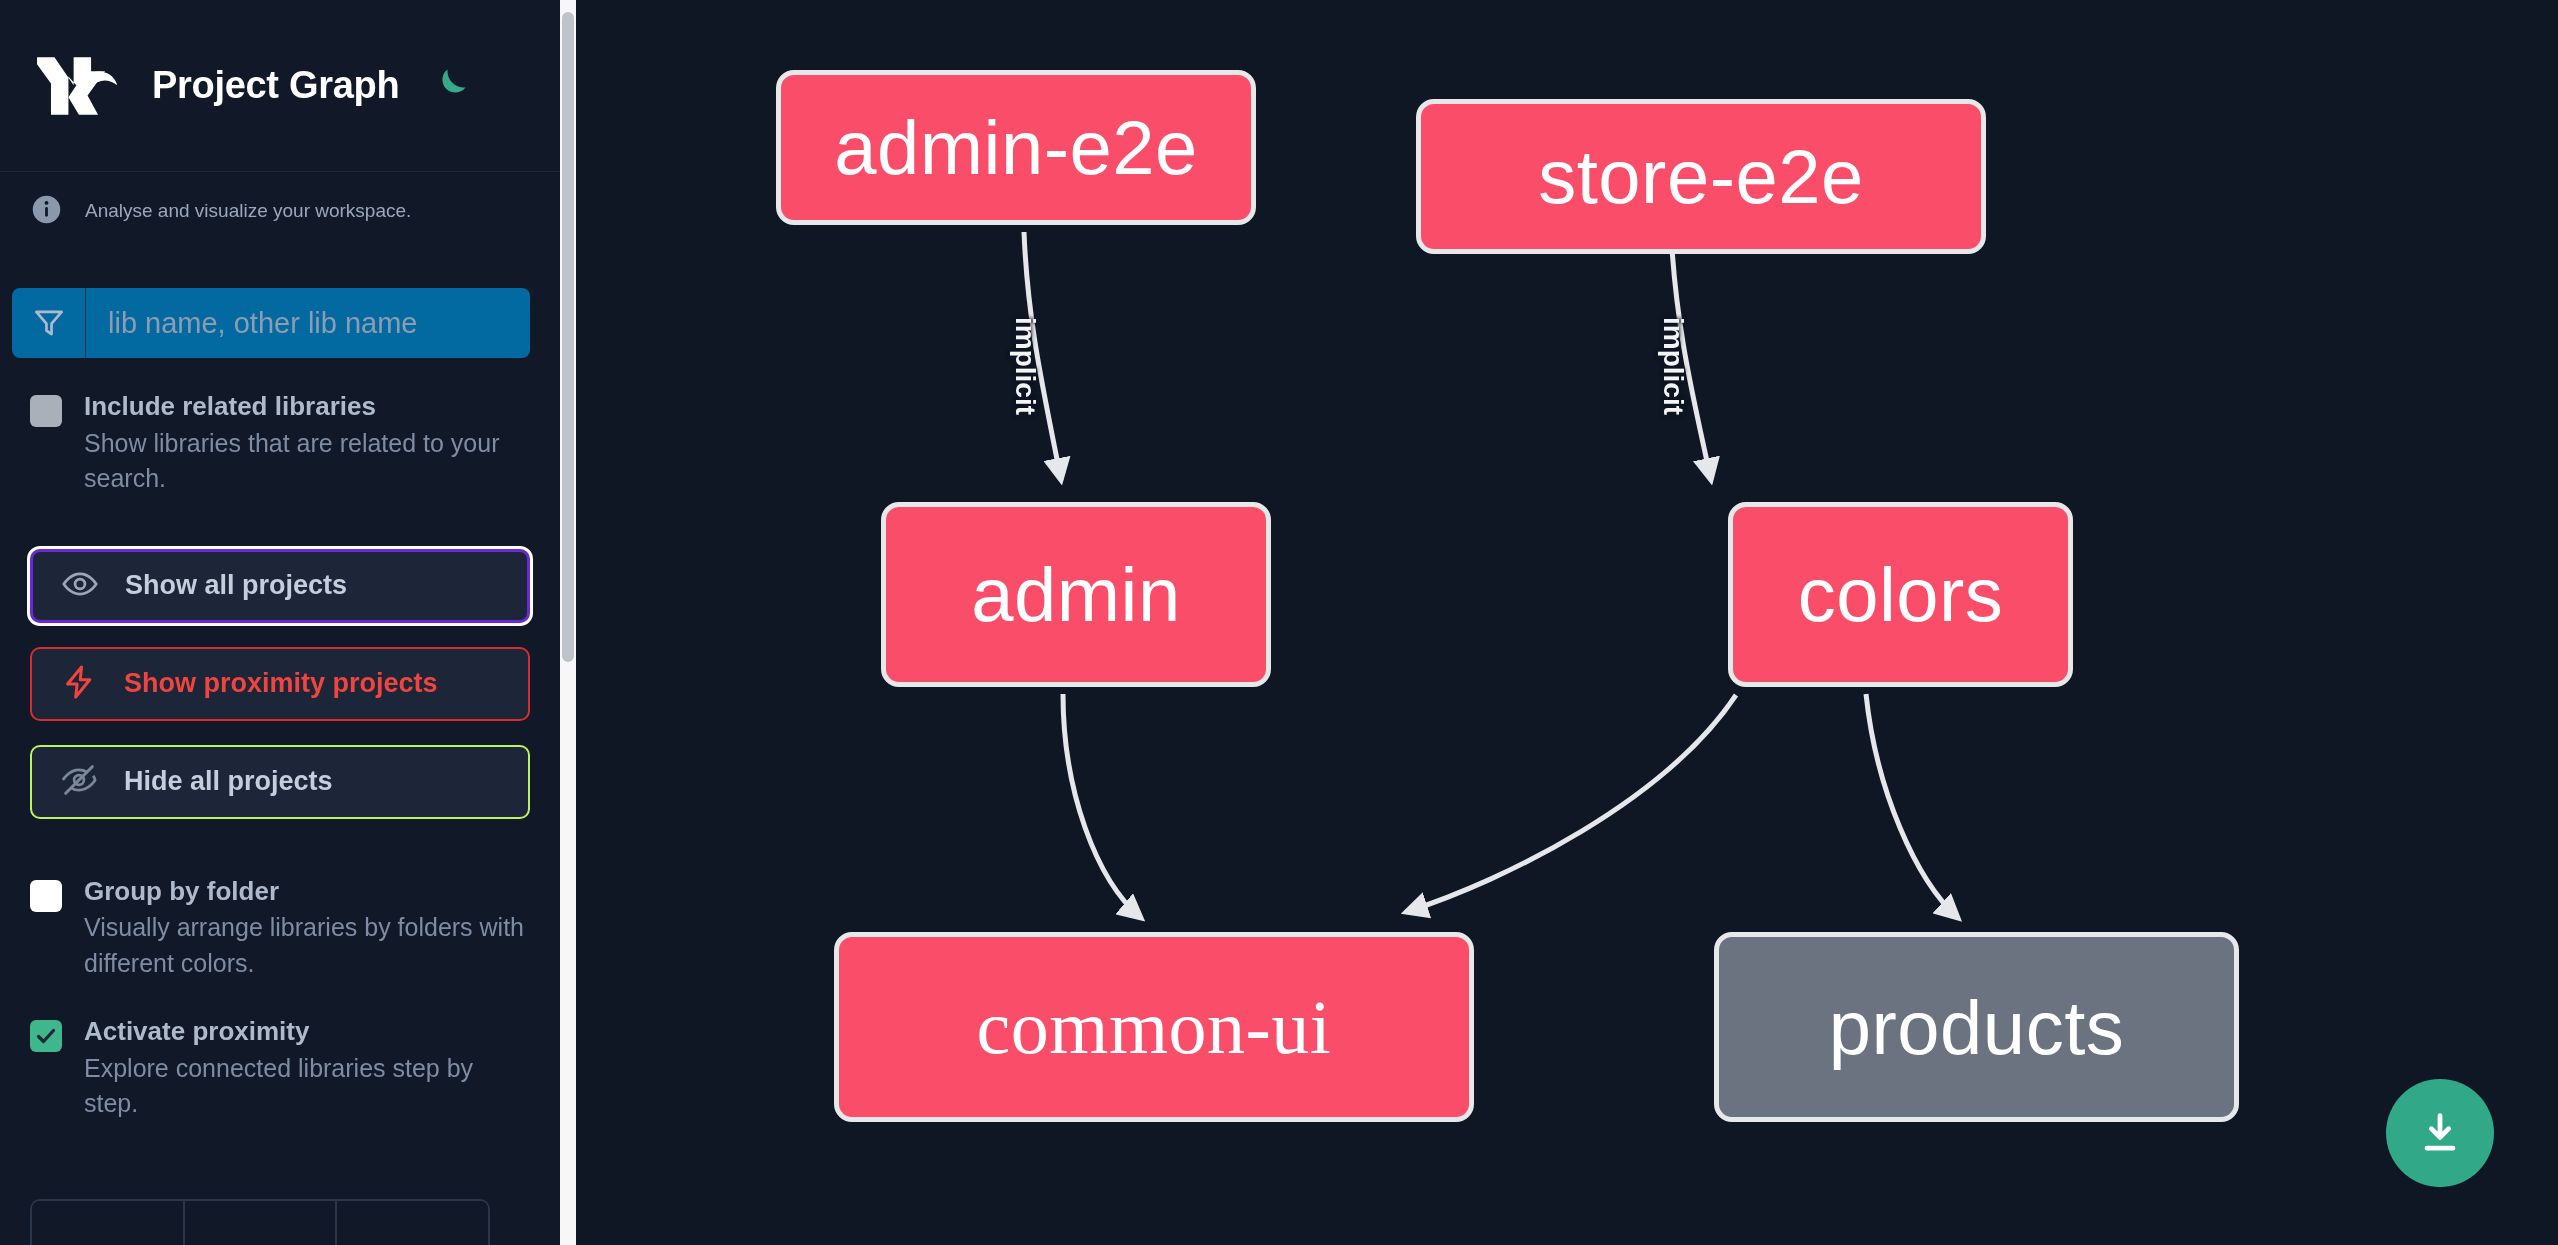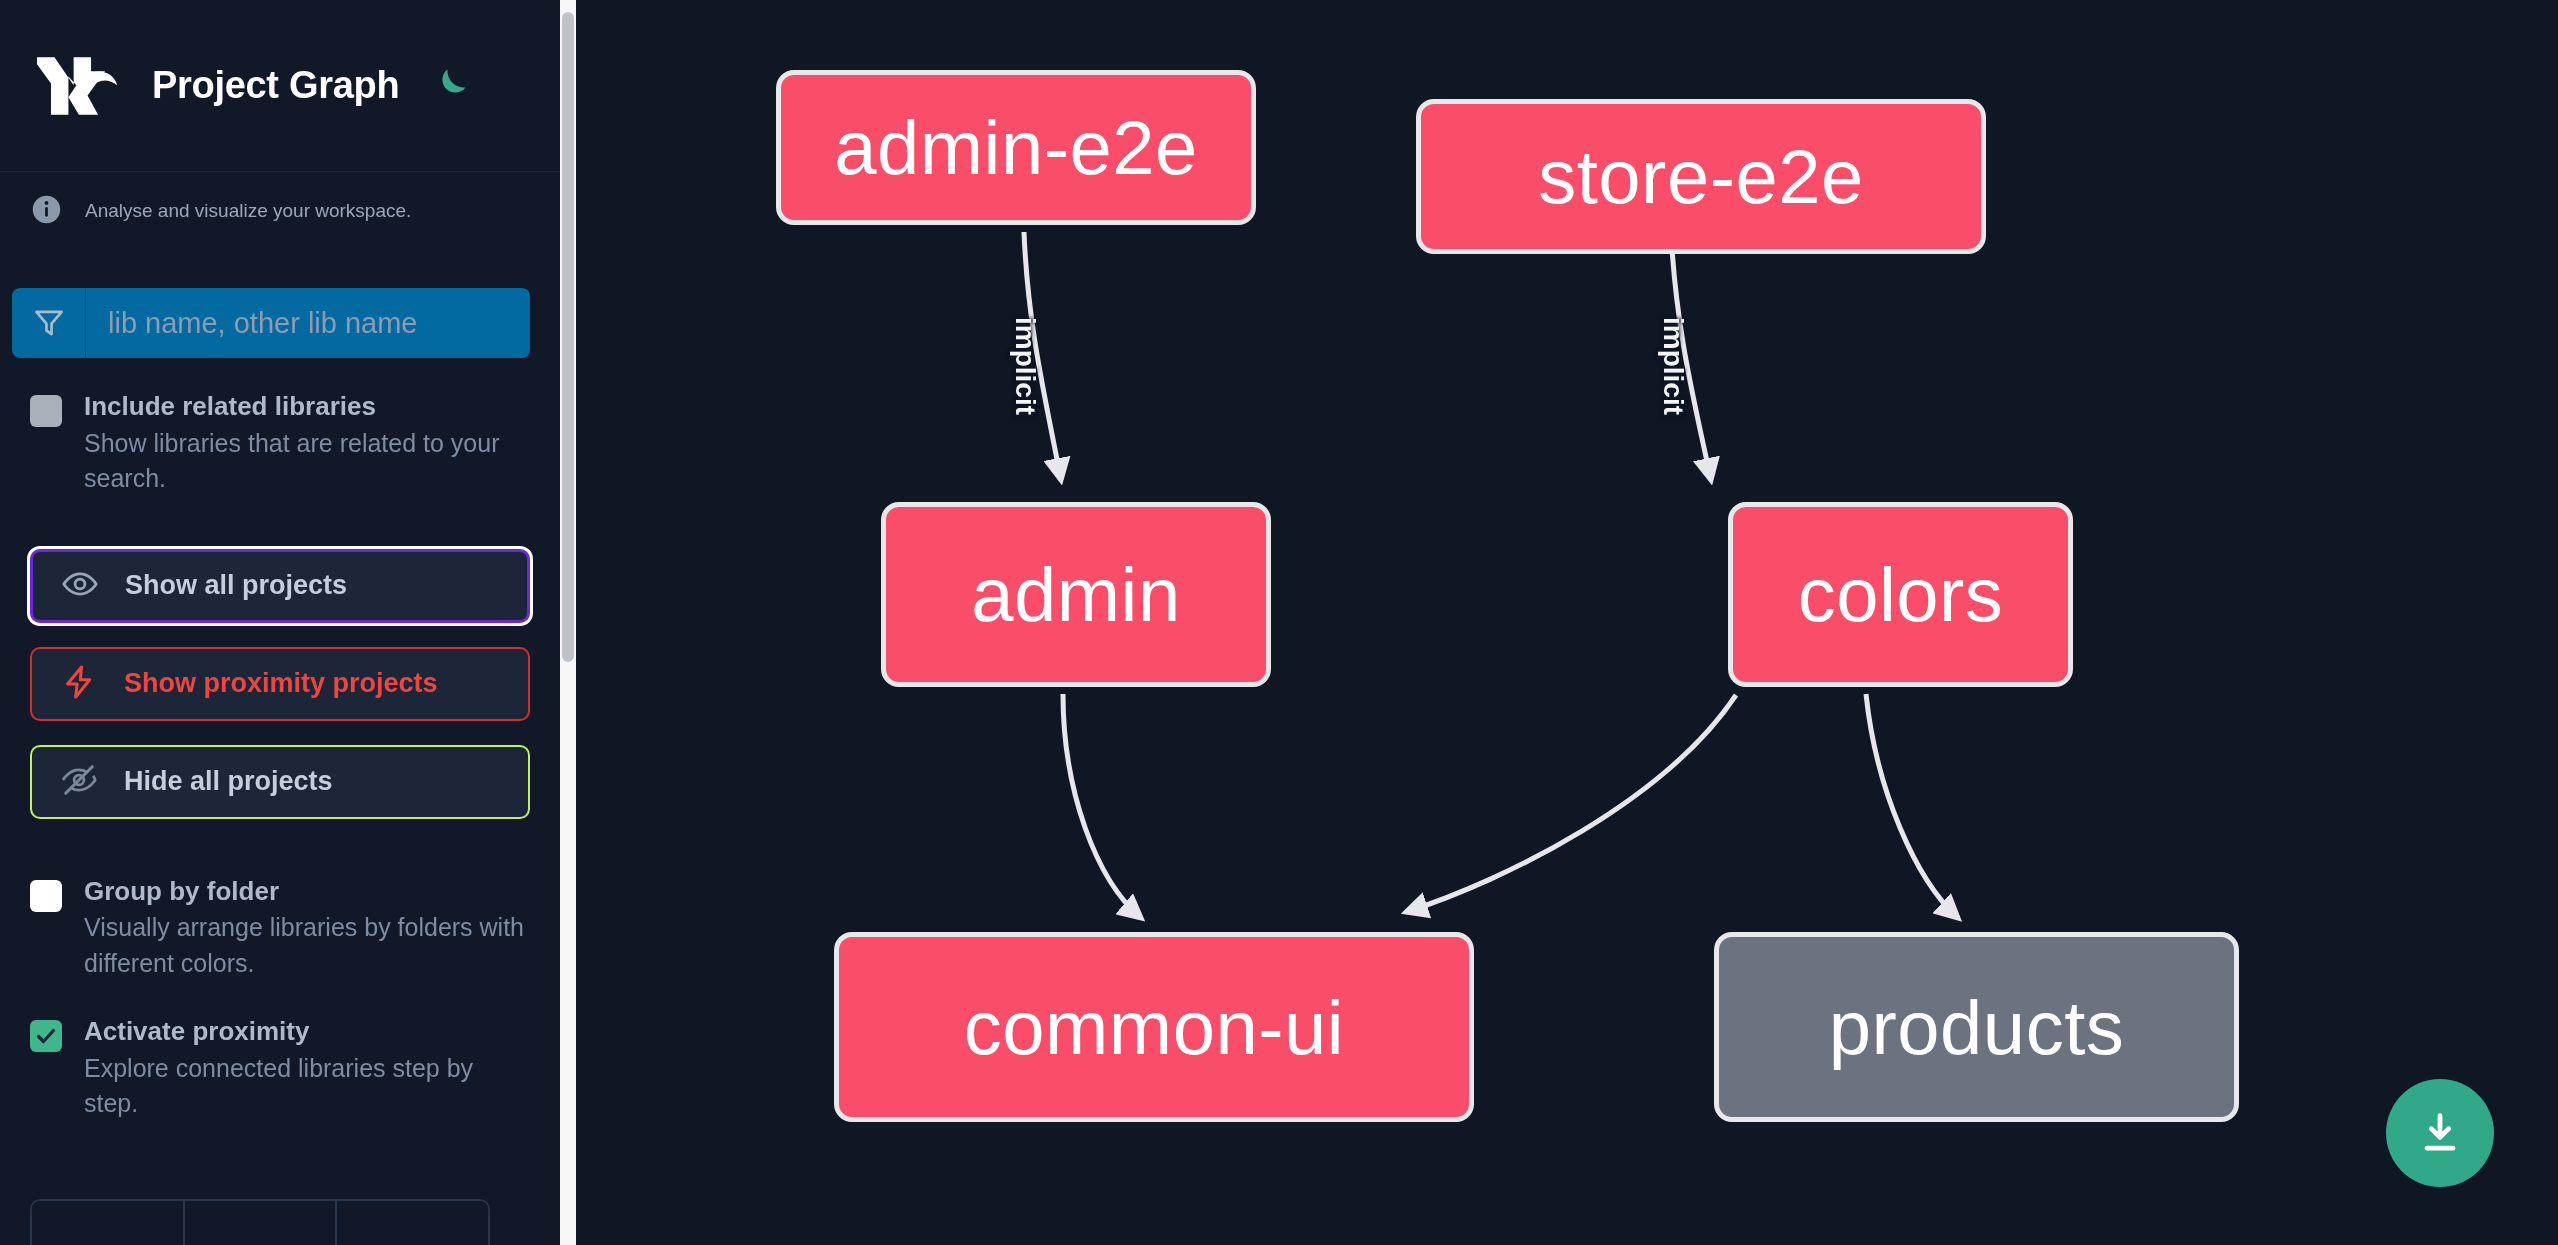--- a/index.html
+++ b/index.html
@@ -249,21 +249,21 @@
     </div>
     <div class="node pink" style="left:840px; top:70px; width:570px; height:155px;margin-top:29px;">
       <span>store-e2e</span>
     </div>
     <div class="node pink" style="left:305px; top:502px; width:390px; height:185px;">
       <span>admin</span>
     </div>
     <div class="node pink" style="left:1152px; top:502px; width:345px; height:185px;">
       <span>colors</span>
     </div>
-    <div class="node pink" style="left:258px; top:932px; width:640px; height:190px;">
+    <div class="node pink" style="left:258px; top:932px; width:640px; height:190px;font-family:Liberation Serif, serif;">
       <span>common-ui</span>
     </div>
     <div class="node gray" style="left:1138px; top:932px; width:525px; height:190px;">
       <span>products</span>
     </div>
 
     <span class="edge-label" style="left:400px; top:350px; transform:rotate(90deg);">implicit</span>
     <span class="edge-label" style="left:1048px; top:350px; transform:rotate(90deg);">implicit</span>
 
     <div id="download-fab">

